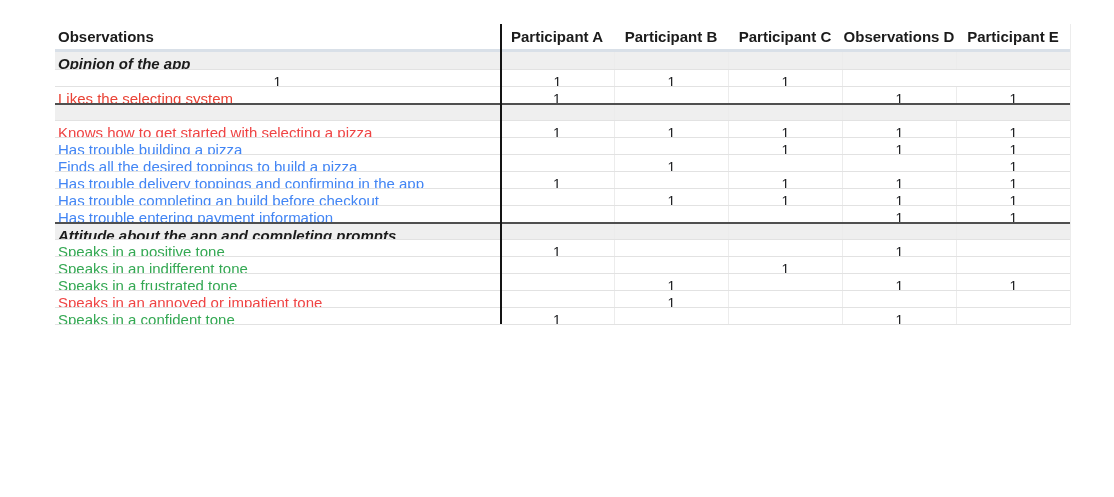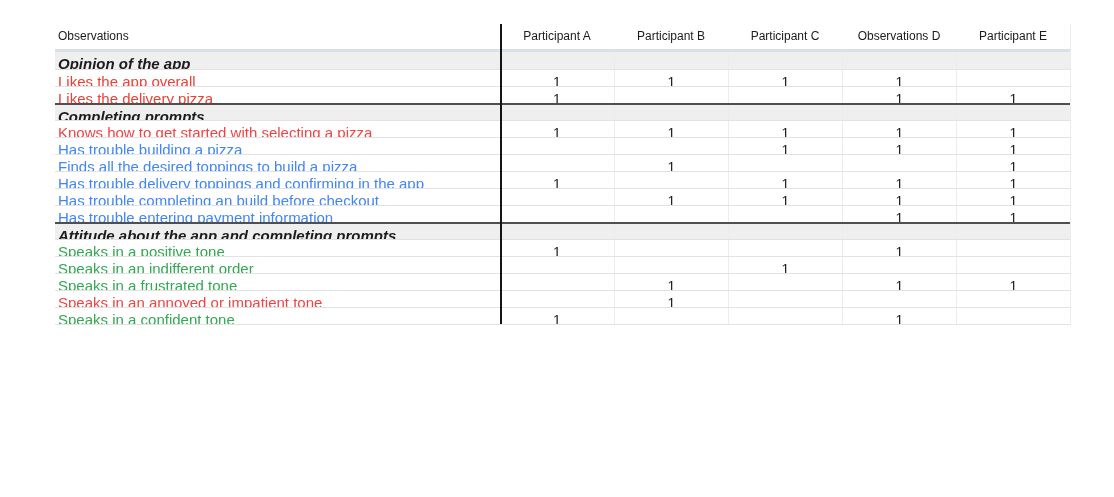--- a/index.html
+++ b/index.html
@@ -26,22 +26,22 @@
   .header-row, .row {
     display: grid;
     grid-template-columns: 445px repeat(5, 114px);
     box-sizing: border-box;
   }
   .header-row {
     height: 28px;
     border-bottom: 3px solid var(--header-shadow, #d9e0e8);
   }
   .hcell {
-    font-weight: normal;
-    font-size: 12px;
+    font-weight: bold;
+    font-size: 15px;
     line-height: 25px;
     color: var(--header-text, #1b1b1b);
     white-space: nowrap;
     overflow: hidden;
   }
   .hcell.obs { padding-left: 3px; text-align: left; }
   .hcell.part { text-align: center; }
   .row {
     height: 17px;
     background: #ffffff;
@@ -99,37 +99,35 @@
   <div class="tbody">
       <div class="row section">
         <div class="cell label"><span>Opinion of the app</span></div>
         <div class="cell value"><span></span></div>
         <div class="cell value"><span></span></div>
         <div class="cell value"><span></span></div>
         <div class="cell value"><span></span></div>
         <div class="cell value"><span></span></div>
       </div>
       <div class="row item">
-        <div class="cell label"><span style="color: rgb(233, 66, 53);">Likes the app overall</span></div>
-        <div class="cell value"><span>1</span></div>
-        <div class="cell value"><span>1</span></div>
-        <div class="cell value"><span>1</span></div>
-        <div class="cell value"><span>1</span></div>
-        <div class="cell value"><span></span></div>
-      </div>
-      <div class="row item">
-        <div class="cell label"><span style="color: rgb(233, 66, 53);">Likes the delivery pizza</span></div>
+        <div class="cell value"><span>1</span></div>
+        <div class="cell value"><span>1</span></div>
+        <div class="cell value"><span>1</span></div>
+        <div class="cell value"><span>1</span></div>
+        <div class="cell value"><span></span></div>
+      </div>
+      <div class="row item">
+        <div class="cell label"><span style="color: rgb(233, 66, 53);">Likes the selecting system</span></div>
         <div class="cell value"><span>1</span></div>
         <div class="cell value"><span></span></div>
         <div class="cell value"><span></span></div>
         <div class="cell value"><span>1</span></div>
         <div class="cell value"><span>1</span></div>
       </div>
       <div class="row section divided">
-        <div class="cell label"><span>Completing prompts</span></div>
         <div class="cell value"><span></span></div>
         <div class="cell value"><span></span></div>
         <div class="cell value"><span></span></div>
         <div class="cell value"><span></span></div>
         <div class="cell value"><span></span></div>
       </div>
       <div class="row item">
         <div class="cell label"><span style="color: #ef4444;">Knows how to get started with selecting a pizza</span></div>
         <div class="cell value"><span>1</span></div>
         <div class="cell value"><span>1</span></div>
@@ -187,21 +185,21 @@
       </div>
       <div class="row item">
         <div class="cell label"><span style="color: rgb(52, 168, 83);">Speaks in a positive tone</span></div>
         <div class="cell value"><span>1</span></div>
         <div class="cell value"><span></span></div>
         <div class="cell value"><span></span></div>
         <div class="cell value"><span>1</span></div>
         <div class="cell value"><span></span></div>
       </div>
       <div class="row item">
-        <div class="cell label"><span style="color: rgb(52, 168, 83);">Speaks in an indifferent order</span></div>
+        <div class="cell label"><span style="color: rgb(52, 168, 83);">Speaks in an indifferent tone</span></div>
         <div class="cell value"><span></span></div>
         <div class="cell value"><span></span></div>
         <div class="cell value"><span>1</span></div>
         <div class="cell value"><span></span></div>
         <div class="cell value"><span></span></div>
       </div>
       <div class="row item">
         <div class="cell label"><span style="color: rgb(52, 168, 83);">Speaks in a frustrated tone</span></div>
         <div class="cell value"><span></span></div>
         <div class="cell value"><span>1</span></div>

